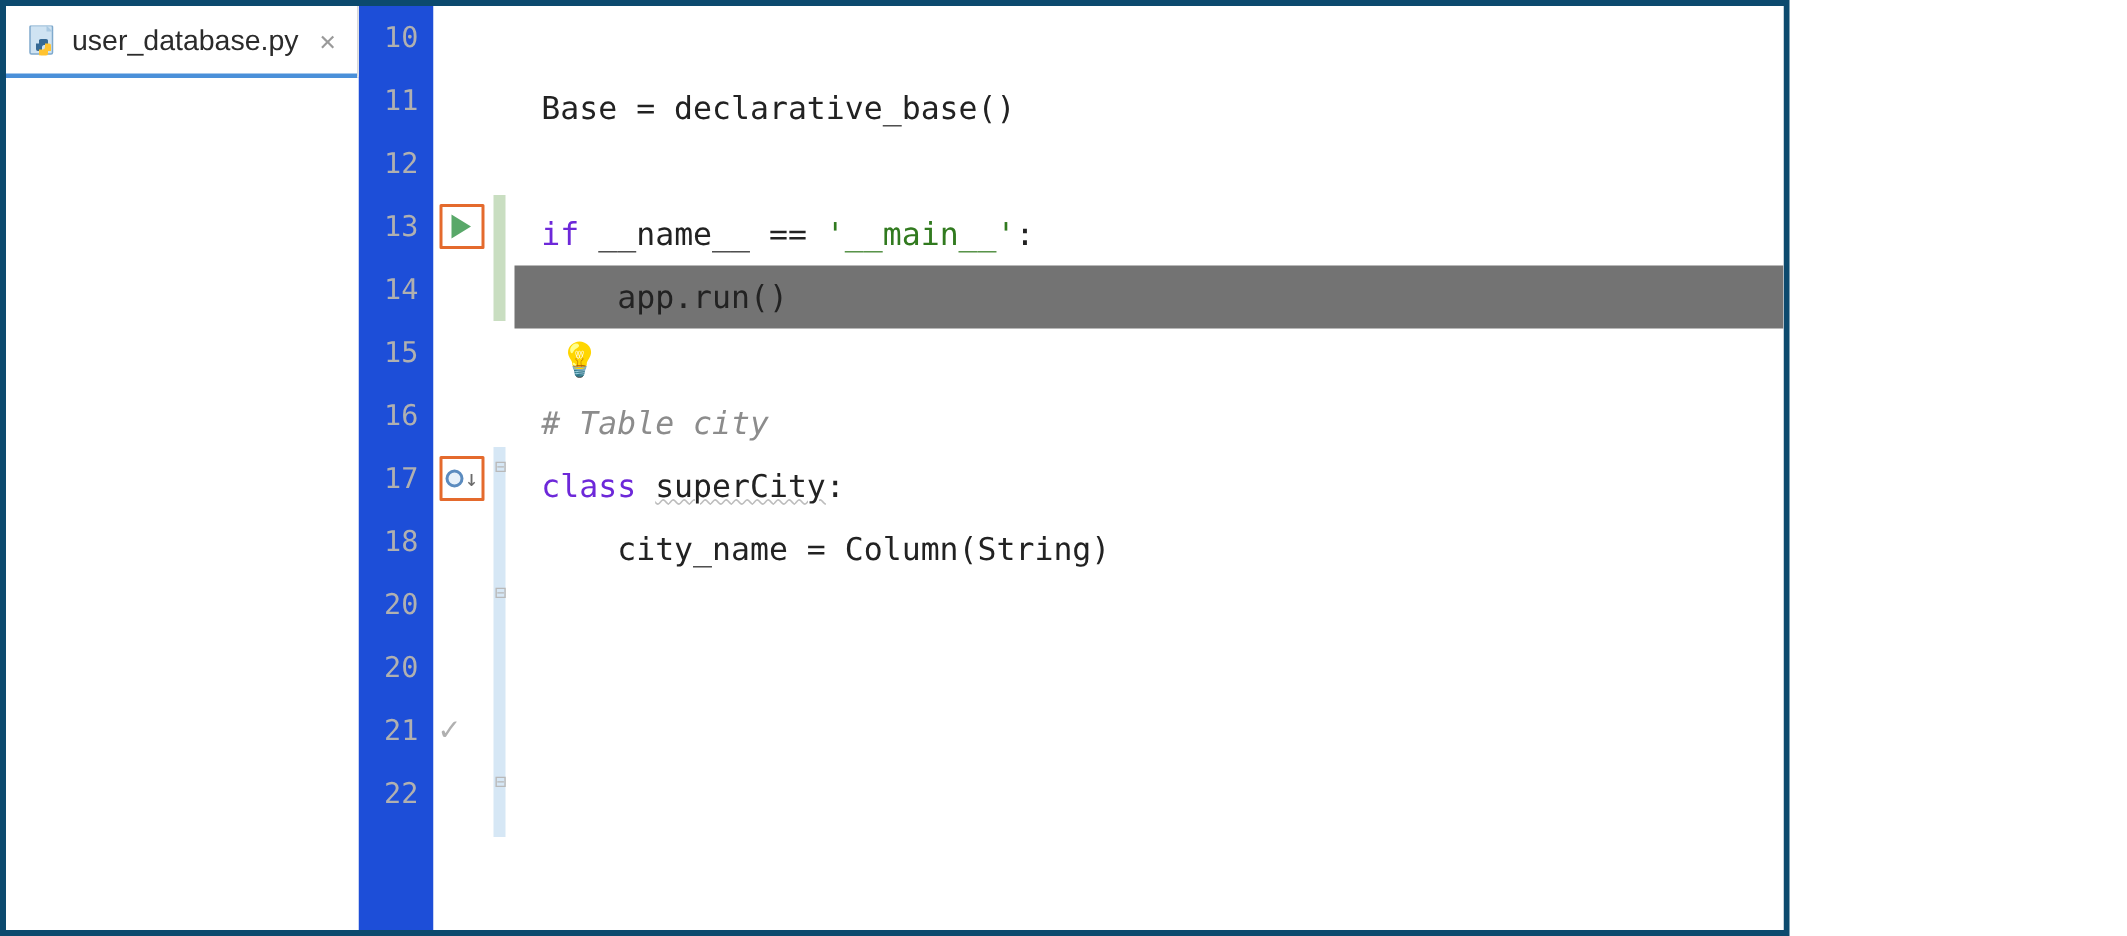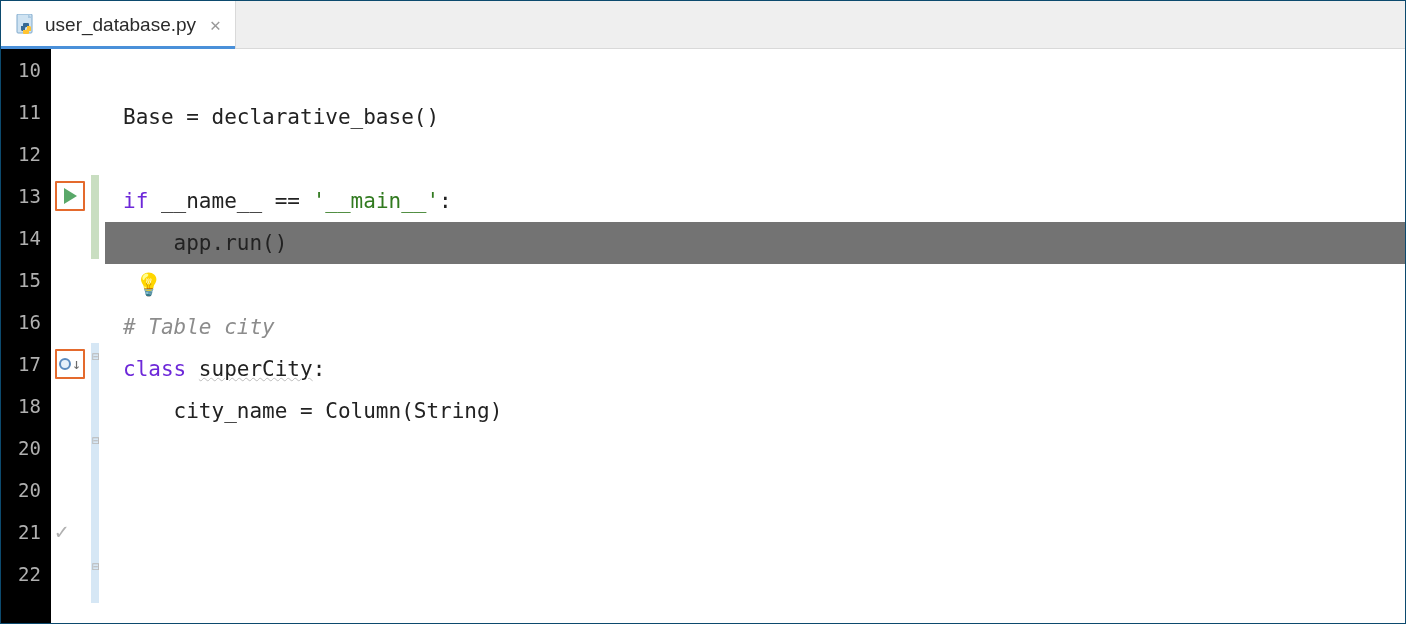--- a/index.html
+++ b/index.html
@@ -1,27 +1,27 @@
 <!DOCTYPE html>
 <html><head>
 <meta charset="utf-8">
 <style>
   * { box-sizing: border-box; margin: 0; padding: 0; }
   html, body { width: 1418px; height: 624px; overflow: hidden; font-family: Menlo, Consolas, "DejaVu Sans Mono", monospace; font-size: 20px; background: #fff; }
-  .frame { width: 1406px; height: 624px; border: 1px solid #0c4a6e; display: flex; flex-direction: column; }
+  .frame { width: 1193px; height: 624px; border: 4px solid #0c4a6e; display: flex; flex-direction: row; }
   
   .tabbar { height: 48px; background: #efefef; border-bottom: 1px solid #d9d9d9; display: flex; align-items: stretch; }
   .tab { display: flex; align-items: center; gap: 8px; padding: 0 14px; background: #fff; border-right: 1px solid #d9d9d9; position: relative; }
   .tab::after { content: ""; position: absolute; left: 0; right: 0; bottom: -1px; height: 3px; background: #4a90d9; }
   .tab .filename { font-family: -apple-system, "Segoe UI", Arial, sans-serif; font-size: 19px; color: #2b2b2b; }
   .tab .close { color: #9a9a9a; font-size: 18px; margin-left: 6px; }
   .pyfile-icon svg { display:block; }
   
   .editor { flex: 1; display: flex; overflow: hidden; background: #fff; }
-  .gutter-linenum { width: 50px; background: #000000; border-right: none; }
+  .gutter-linenum { width: 50px; background: #1d4ed8; border-right: none; }
   .gutter-icons { width: 40px; background: #fff; position: relative; }
   .gutter-bar { width: 14px; background: #fff; position: relative; }
   .code-col { flex: 1; position: relative; margin-top: 47px; }
   .row { height: 42px; display: flex; align-items: center; }
   .linenum { color: #b0b0b0; font-size: 19px; text-align: right; width: 100%; padding-right: 10px; user-select: none; }
   .code { white-space: pre; font-size: 21px; color: #222; padding-left: 18px; }
   .code .kw { color: #6d28d9; font-weight: normal; }
   .code .kw2 { color: #0033b3; }
   .code .str { color: #317a1f; }
   .code .cmt { color: #8c8c8c; font-style: italic; }

